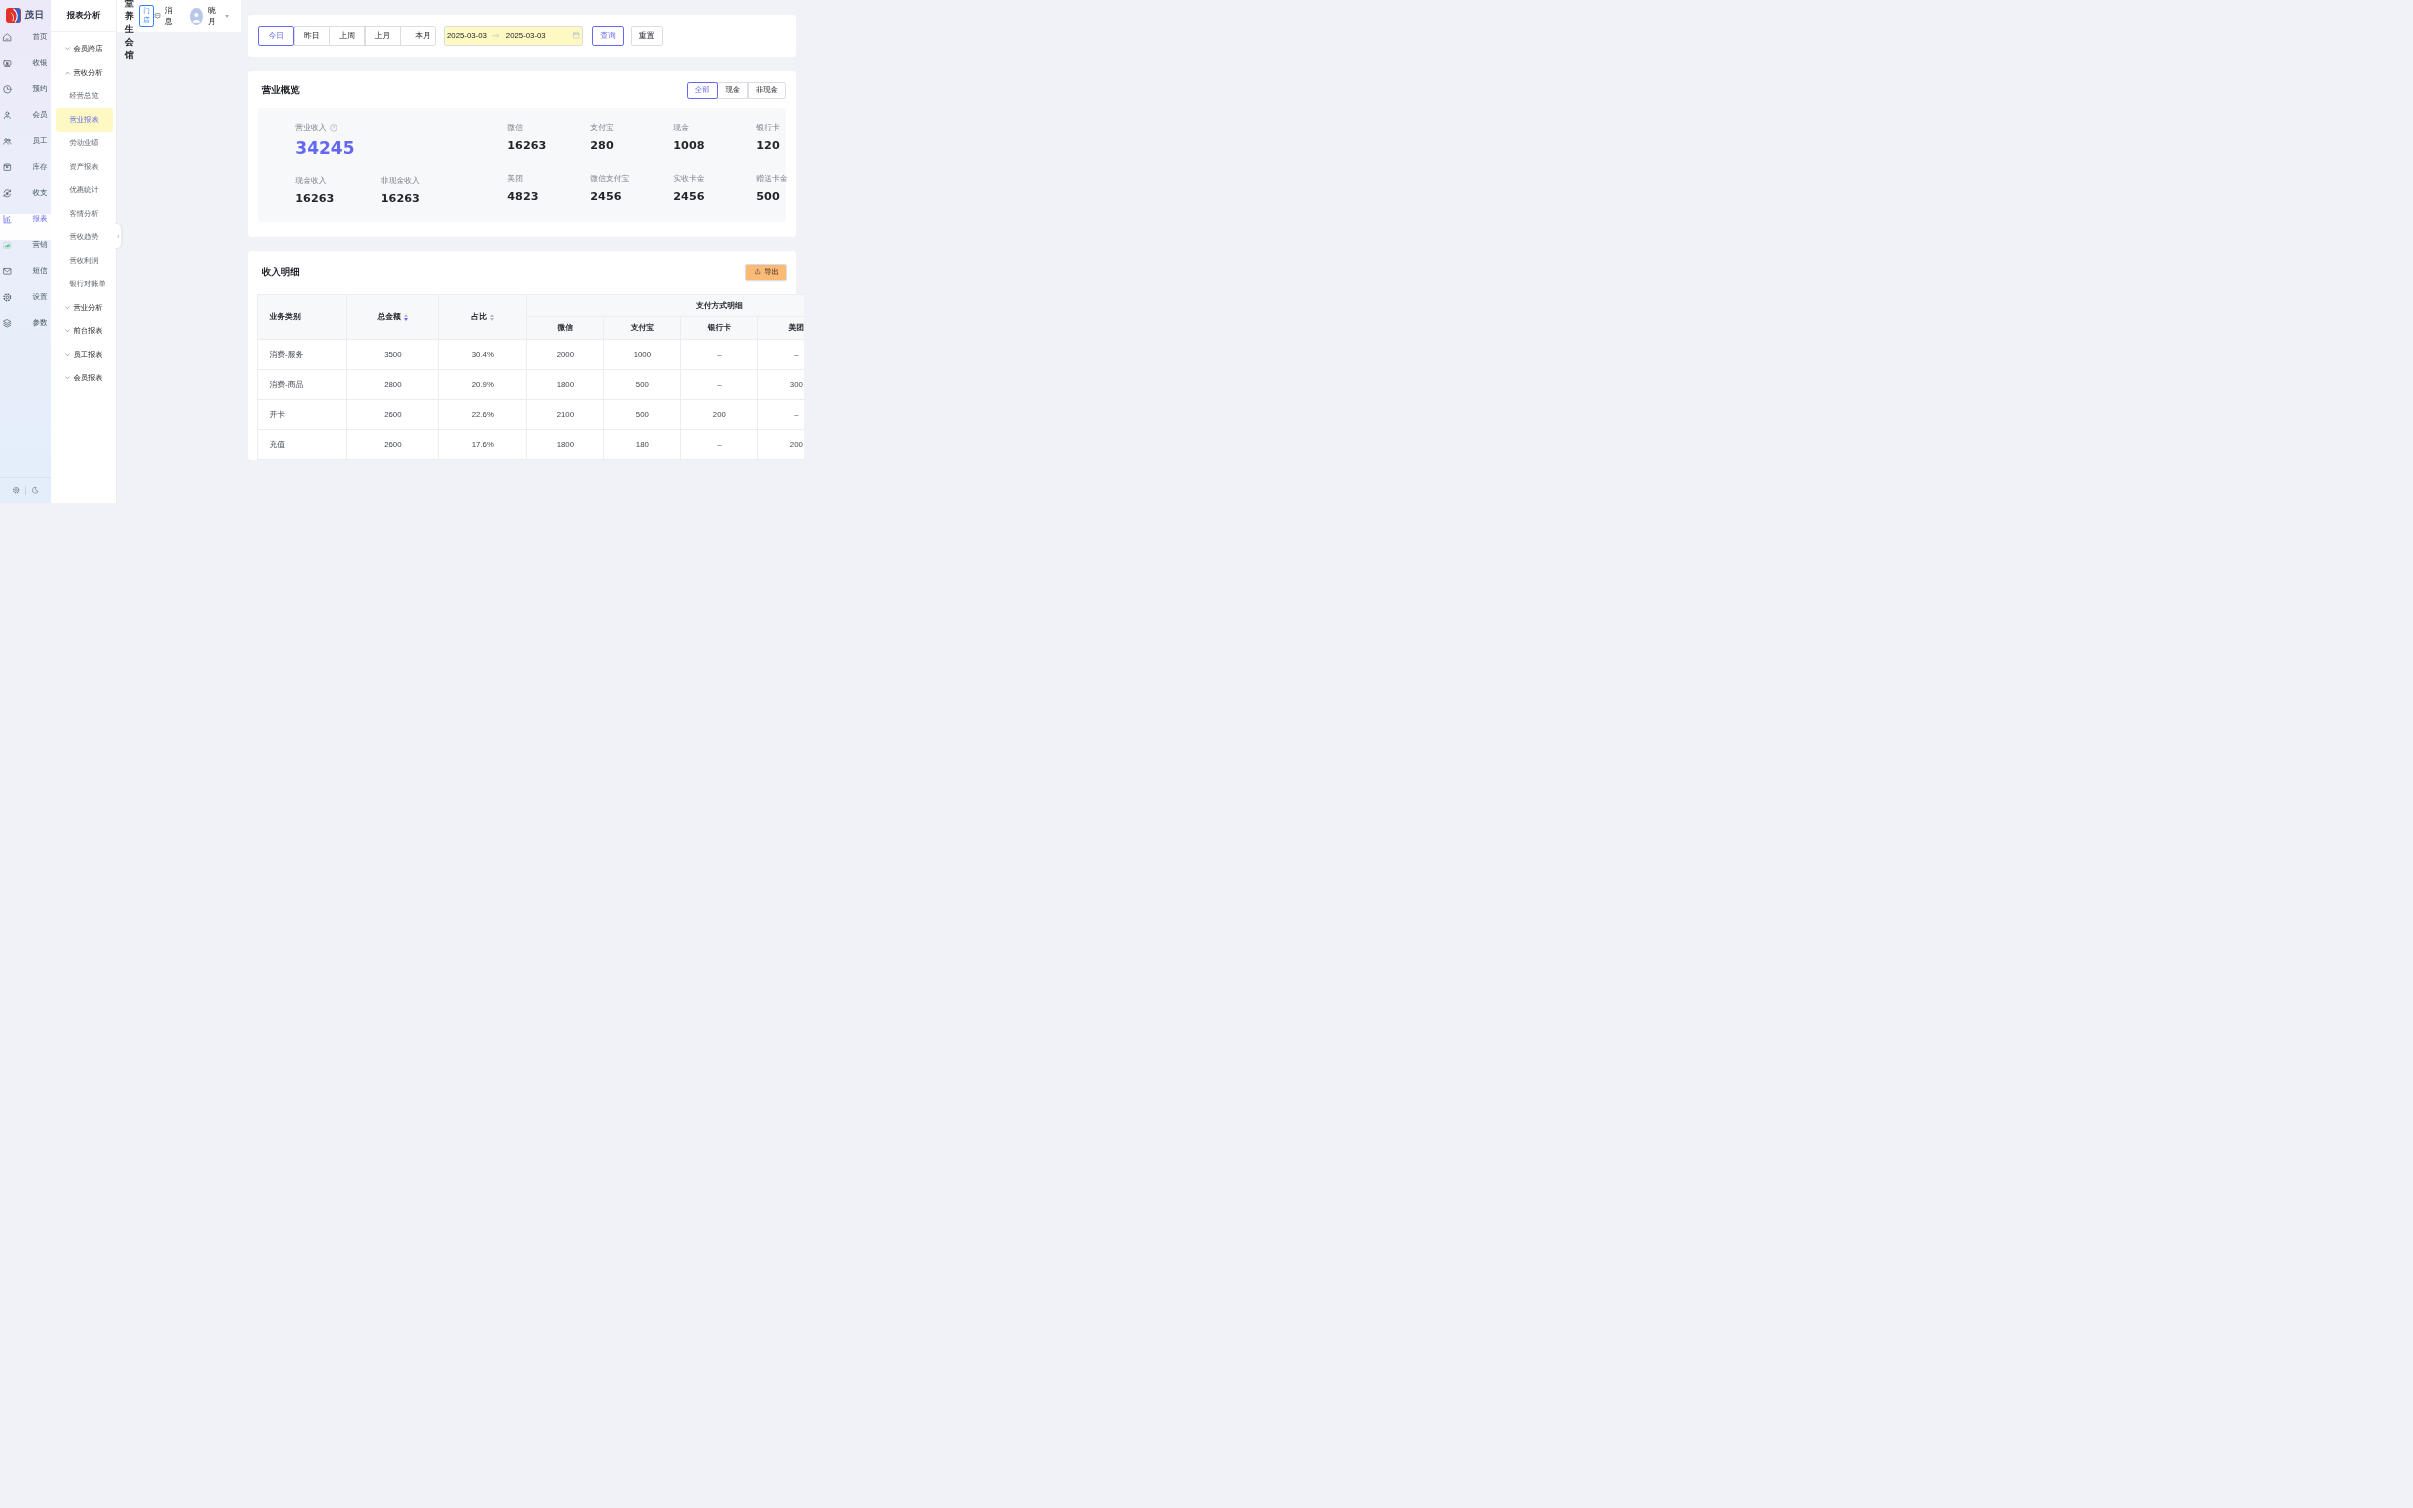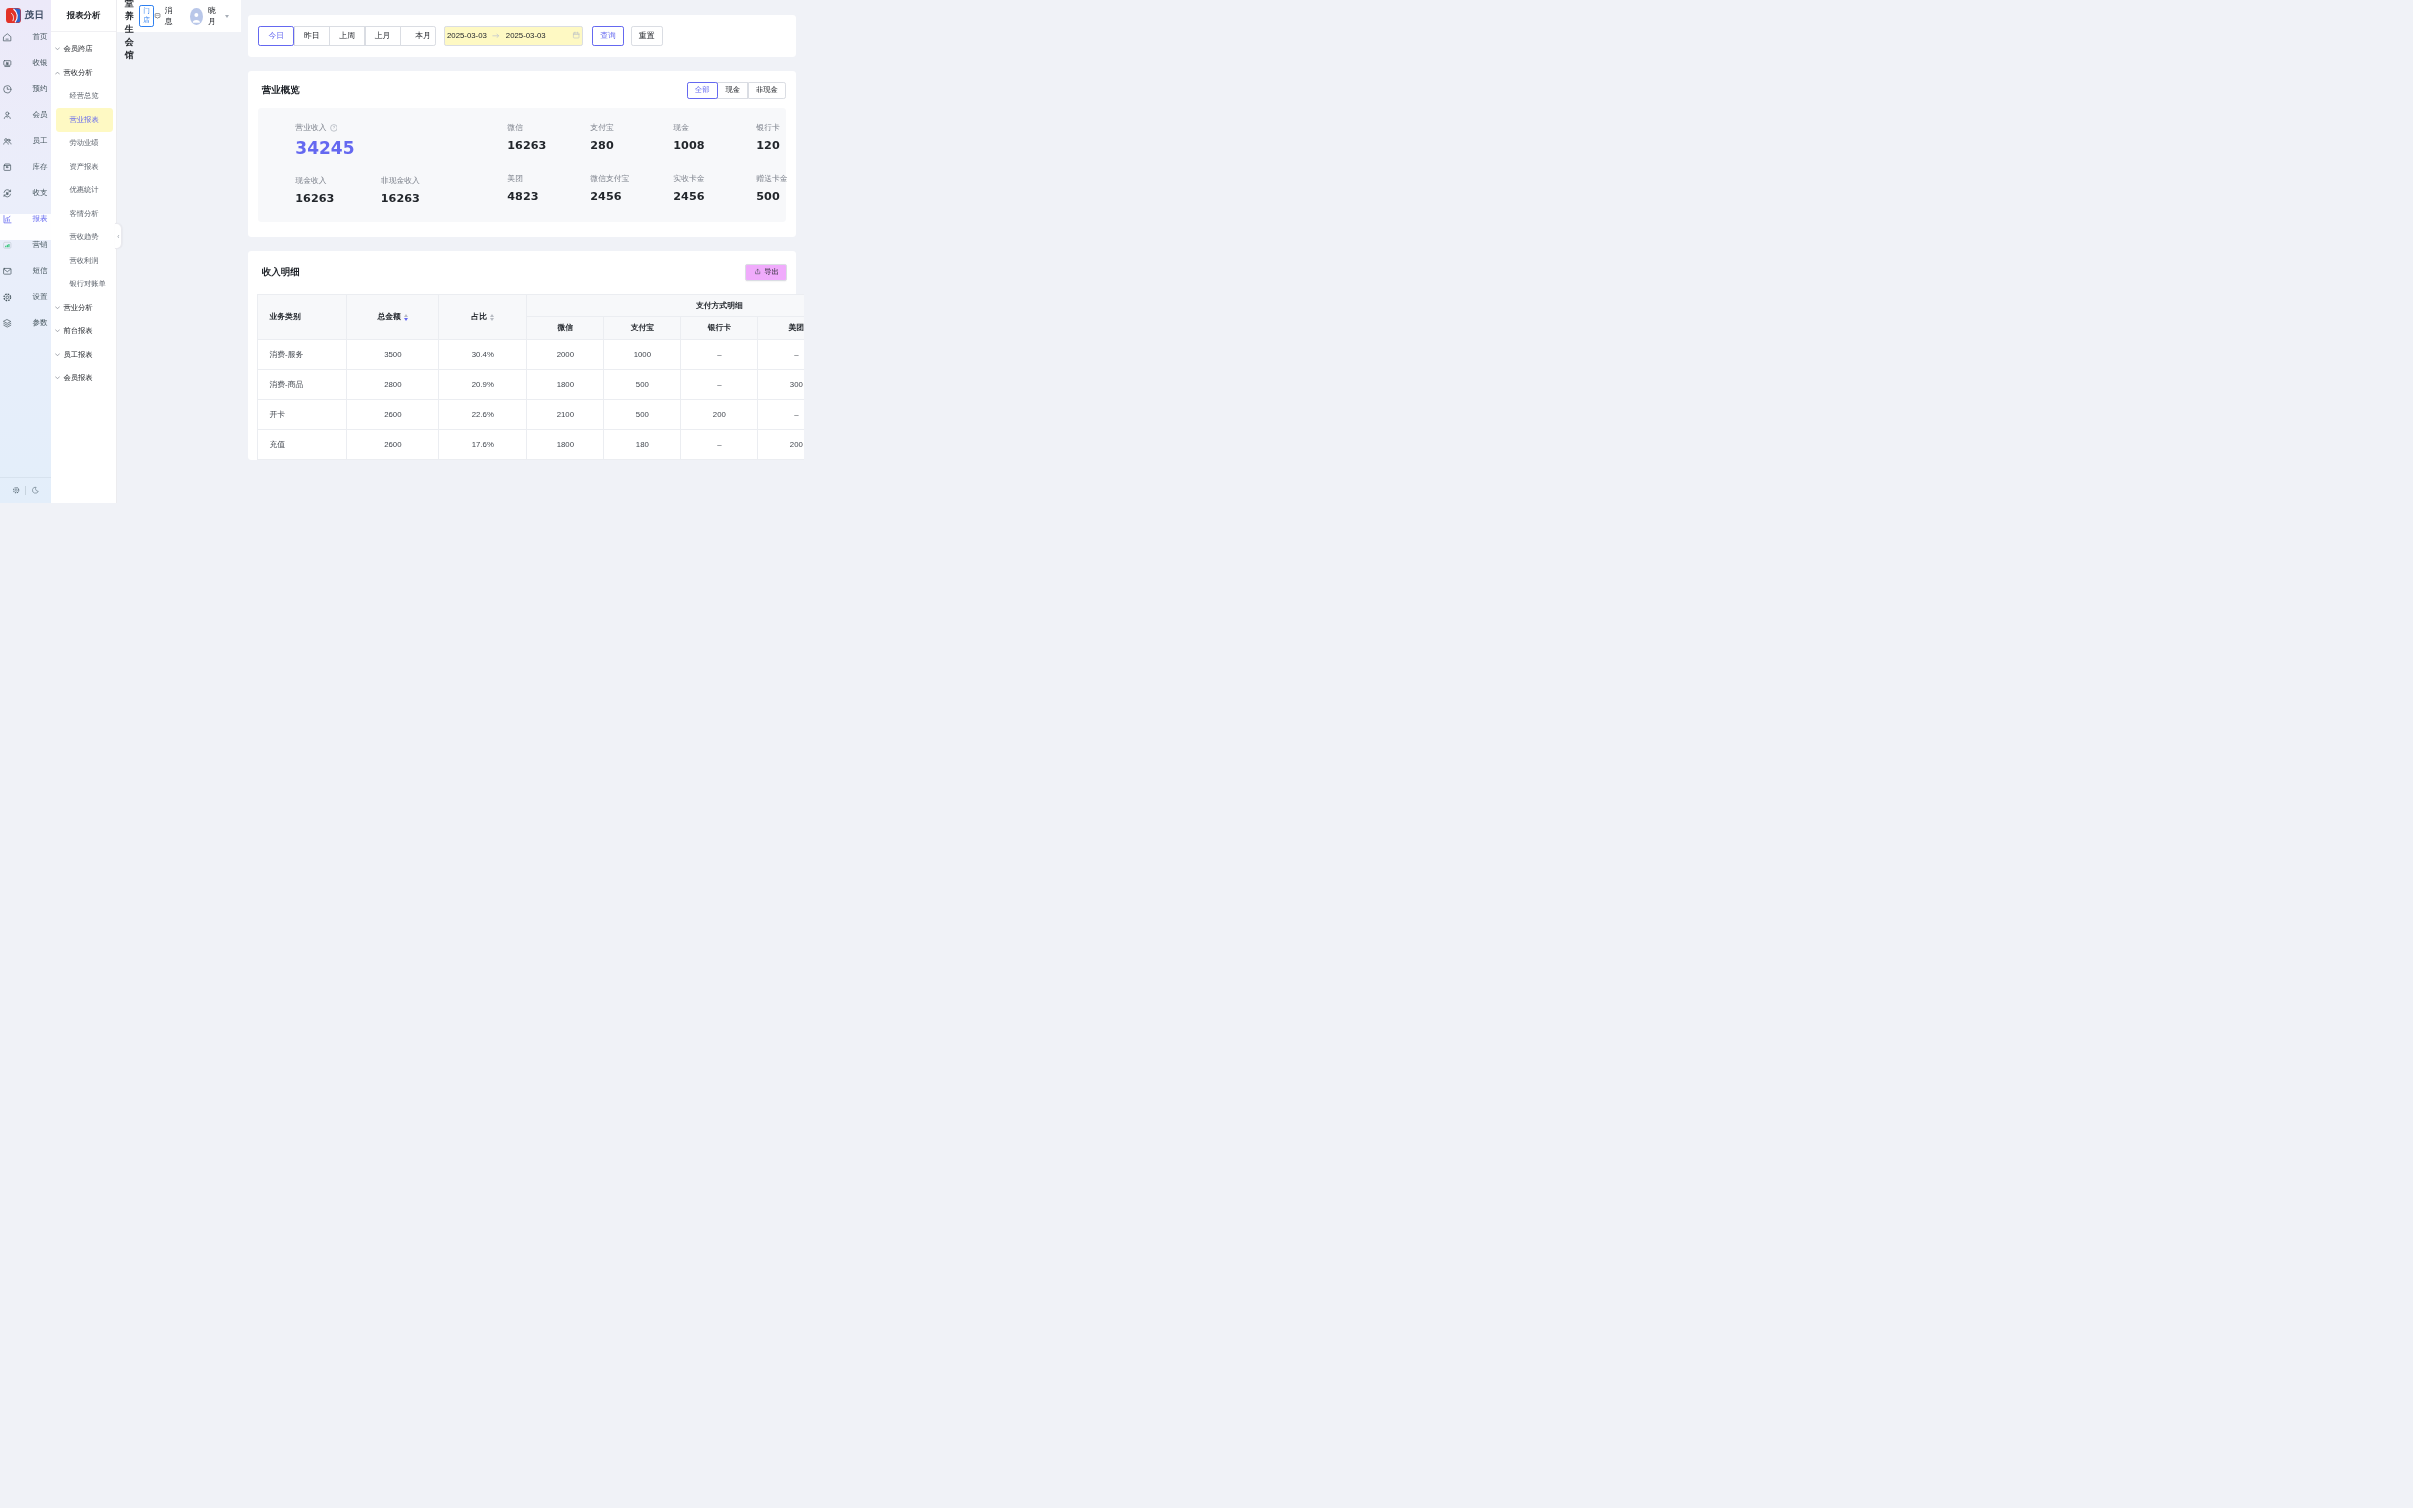--- a/index.html
+++ b/index.html
@@ -23,21 +23,21 @@
   .side-foot svg { width:8.4px; height:8.4px; }
   .foot-div { width:0.6px; height:8.4px; background:#c7d3de; }
 
   
   .submenu { width:66px; flex:0 0 66px; background:#fff; position:relative;
     border-right:0.6px solid #ececef; z-index:2; }
   .submenu-title { height:32px; display:flex; align-items:center; justify-content:center;
     font-size:8.4px; font-weight:700; color:#1c1f24; border-bottom:0.6px solid #f0f0f3; }
   .submenu-list { padding-top:5.6px; }
   .sm-item { height:23.5px; display:flex; align-items:center; font-size:7.3px; cursor:pointer; }
-  .sm-group { padding-left:4px; color:#23262b; gap:3.4px; }
+  .sm-group { padding-left:14px; color:#23262b; gap:3.4px; }
   .sm-group .chev { width:5px; height:3.9px; flex:0 0 5px; color:#8b9099; }
   .chev.up { transform:rotate(180deg); }
   .sm-child { padding-left:18.4px; color:#5d636c; }
   .sm-child.selected { background:#fef9c3; color:#6468f0; border-radius:3.4px;
     margin:0 2.8px 0 4.5px; padding-left:14px; }
   .collapse-handle { position:absolute; right:-6.1px; top:223px; width:6.7px; height:26px;
     background:#fff; border:0.6px solid #e9e9ee; border-left:none; border-radius:0 5.6px 5.6px 0;
     display:flex; align-items:center; justify-content:center; color:#9aa1ab; font-size:6.7px;
     box-shadow:0.6px 0 1.7px rgba(0,0,0,.05); cursor:pointer; }
 
@@ -110,21 +110,21 @@
   .sub-stat .val, .pay-cell .val { font-size:11.2px; font-weight:700; color:#22262b; margin-top:6.1px;
     font-family:"DejaVu Sans","Liberation Sans",sans-serif; }
   .divider-v { width:0.6px; background:#e4e6ea; margin:2.2px 0; }
   .pay-grid { flex:1; display:grid; grid-template-columns:repeat(4,83px); row-gap:21px;
     padding-left:41px; align-content:start; }
 
   
   .detail-card { padding:11.2px 9px 0; }
   .detail-head { display:flex; align-items:center; justify-content:space-between;
     margin:1.1px 0 13.4px; padding-left:4.5px; }
-  .export-btn { width:42px; height:17px; border:0.6px solid #dadde3; border-radius:2.2px; background:#f0abfc;
+  .export-btn { width:42px; height:17px; border:0.6px solid #dadde3; border-radius:2.2px; background:#fdba74;
     display:flex; align-items:center; justify-content:center; gap:3.4px; font-size:7.3px; color:#23262b;
     cursor:pointer; box-shadow:0 0.6px 1.1px rgba(0,0,0,.04); }
   .export-btn svg { width:7.3px; height:7.3px; color:#4a4f57; }
 
   table { border-collapse:collapse; width:100%; table-layout:fixed; }
   th, td { border:0.6px solid #ebedf1; font-size:7.8px; }
   thead th { background:#f7f8fa; color:#272b31; font-weight:700; height:22.3px; text-align:center; }
   th.cat, td.cat { width:89px; text-align:left; padding-left:11.2px; }
   th.total { width:92px; } th.ratio { width:88px; }
   col.pay { width:77px; }

